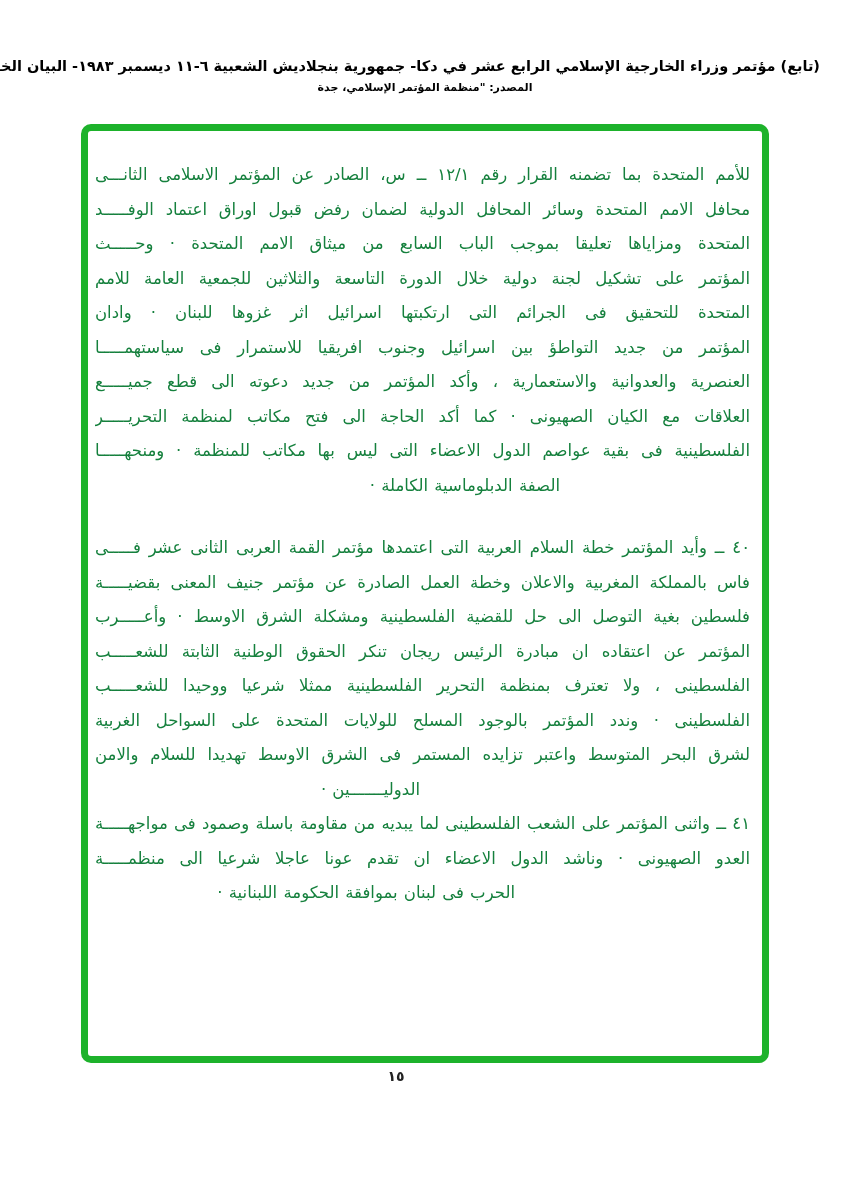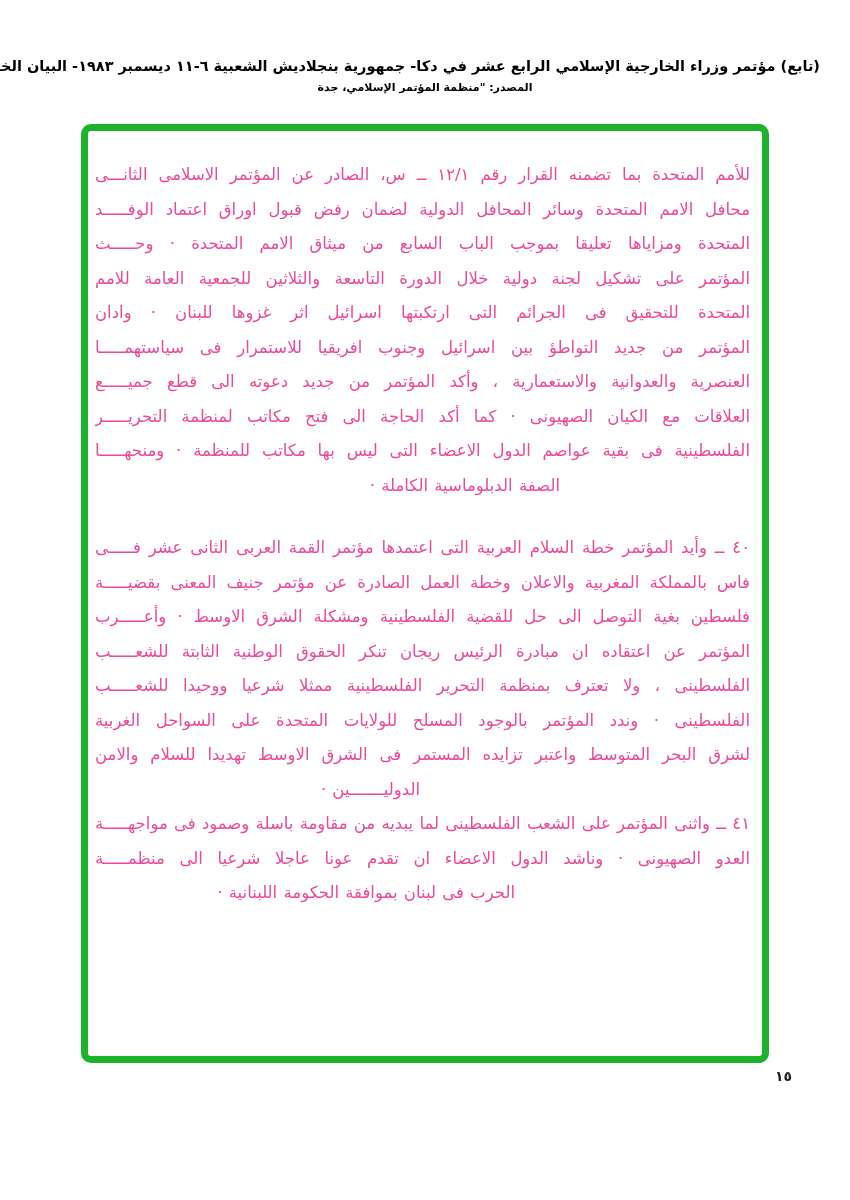--- a/index.html
+++ b/index.html
@@ -53,21 +53,21 @@
   }
 
   
   .doc-lines {
     position: absolute;
     left: 95px;
     top: 131px;
     width: 655px;
     direction: rtl;
     padding-top: 27px;
-    color: #ec4899;
+    color: #15803d;
     font-size: 16.5px;
     filter: blur(0.35px);
   }
   .line {
     line-height: 34.5px;
     height: 34.5px;
     overflow: hidden;
     text-align: justify;
     text-align-last: justify;
     word-spacing: 1px;
@@ -75,21 +75,21 @@
   .line.end {
     text-align-last: auto;
   }
 
   
   .page-number {
     position: absolute;
     left: 0;
     right: 58px;
     top: 1068px;
-    text-align: right;
+    text-align: center;
     font-size: 14px;
     font-weight: bold;
     color: #222222;
     direction: rtl;
   }
 </style>
 </head>
 <body>
 
 <div class="header">

